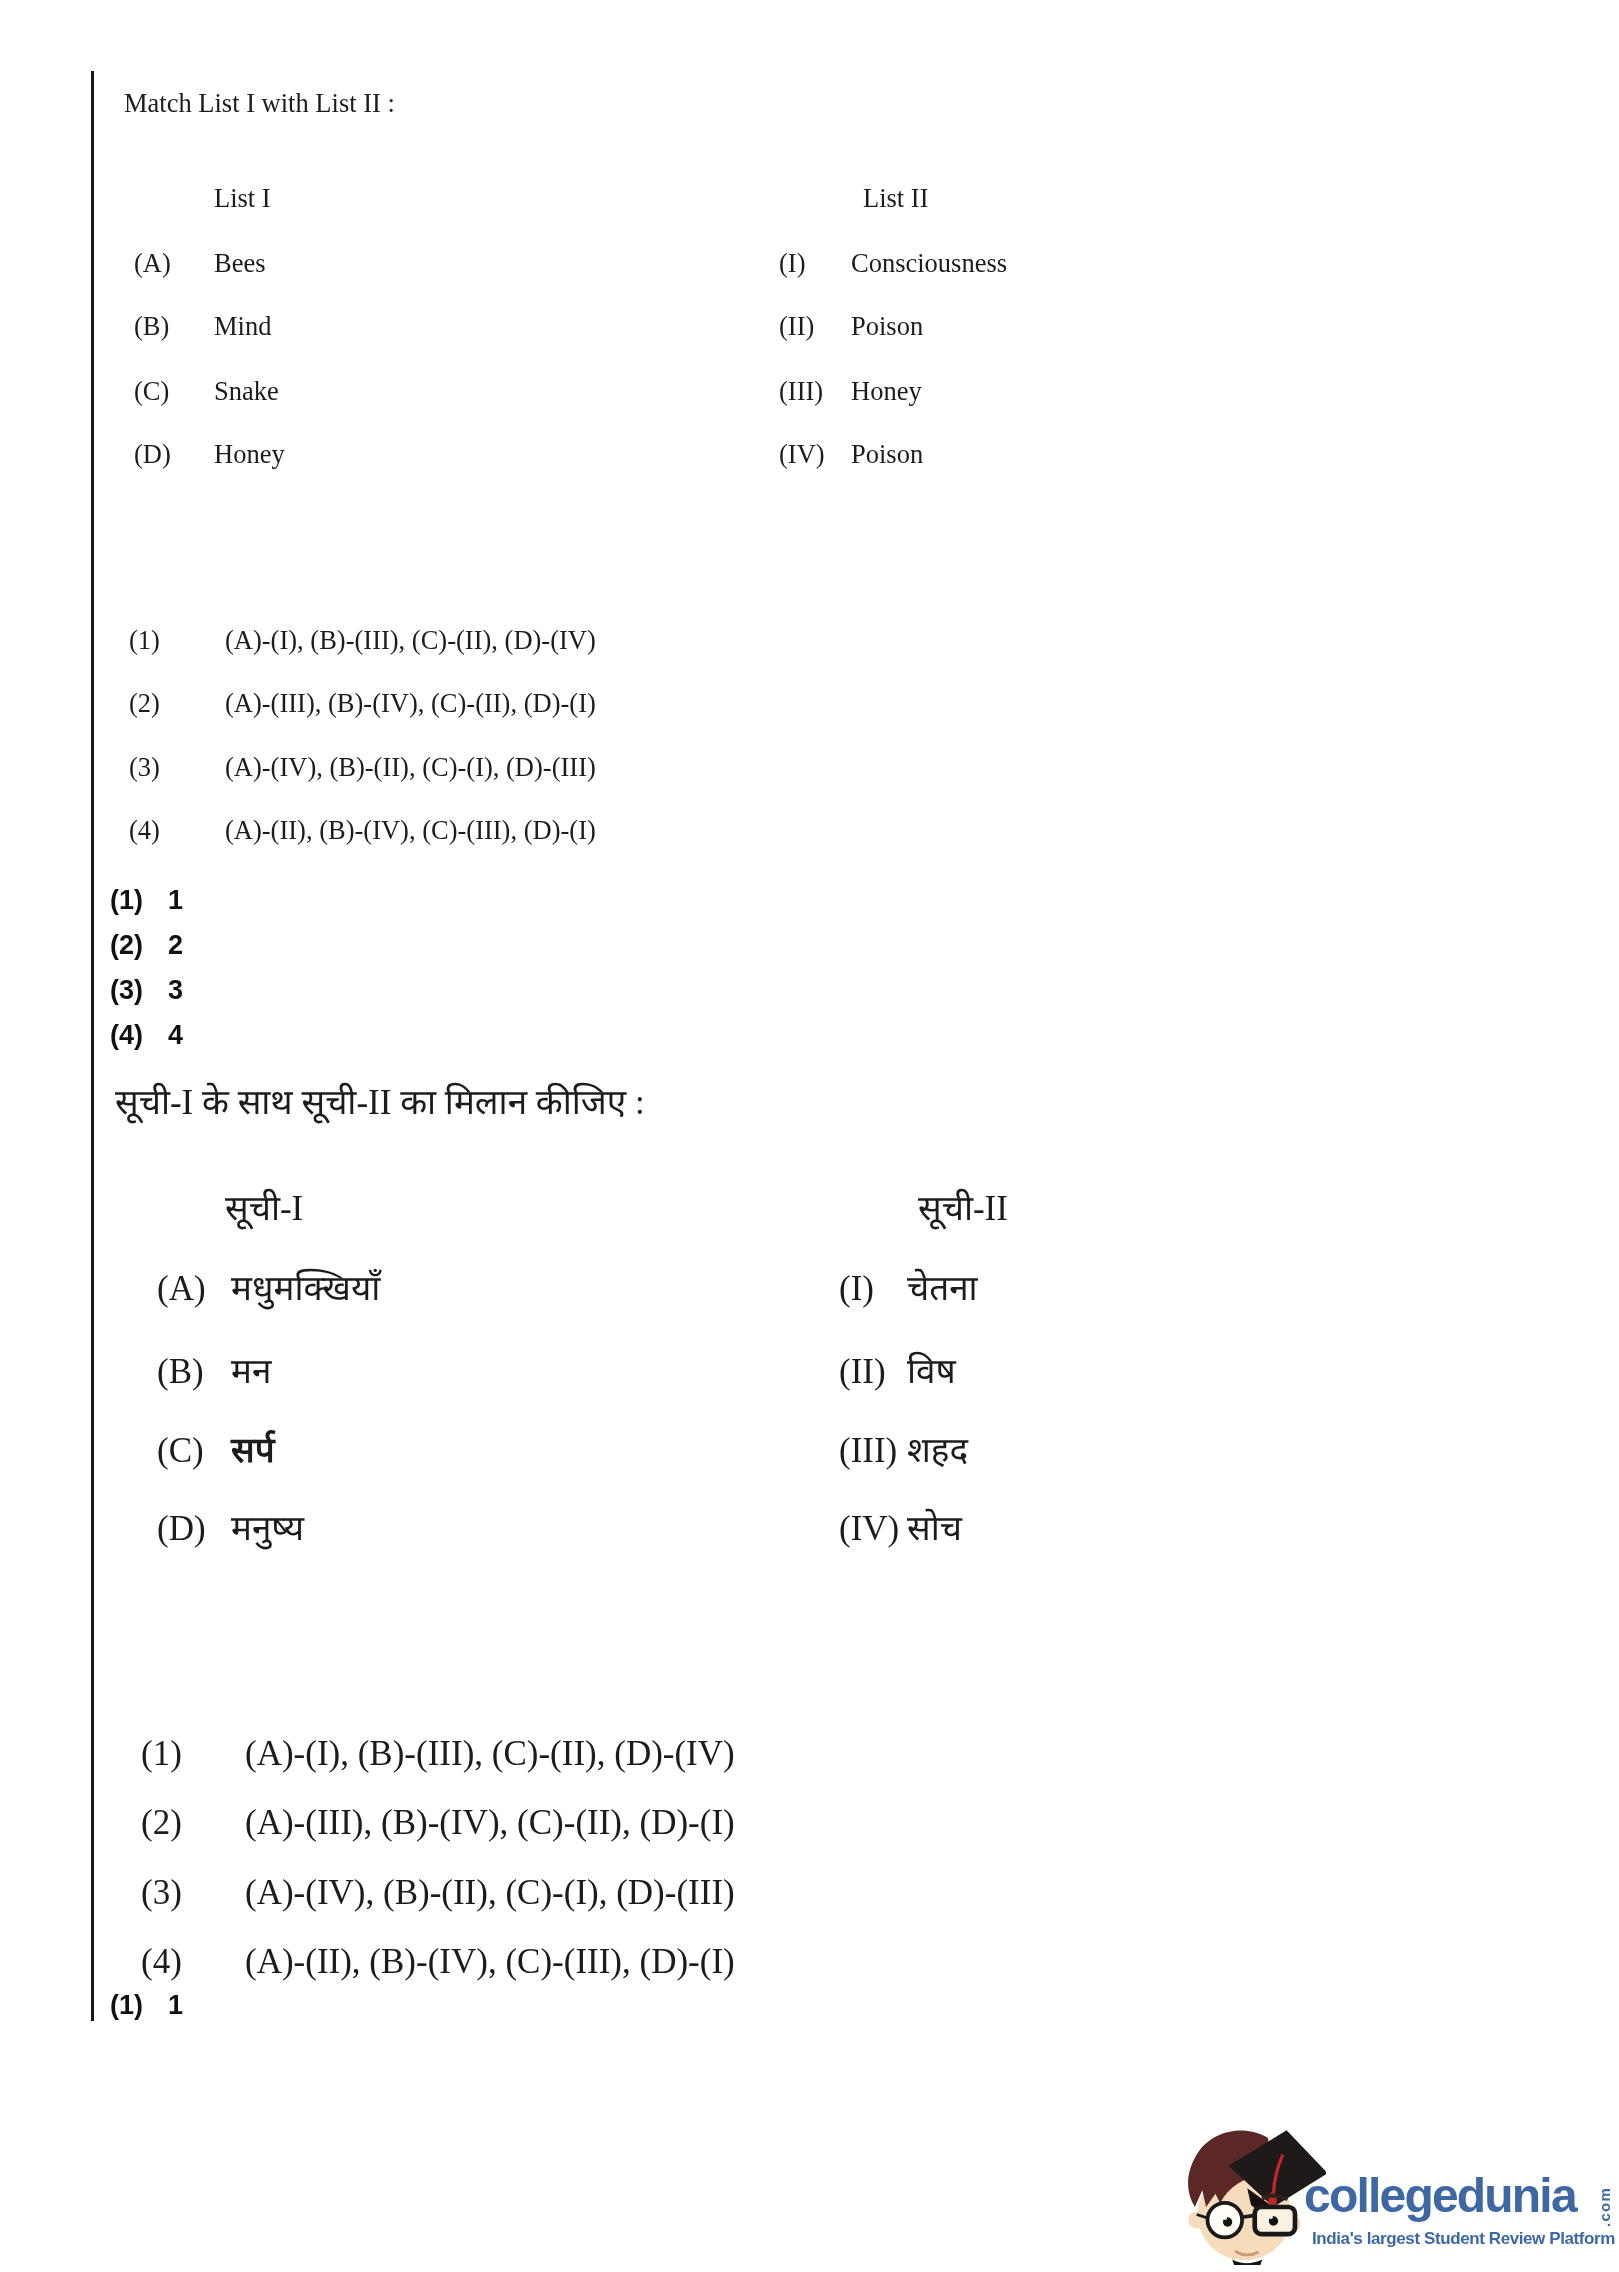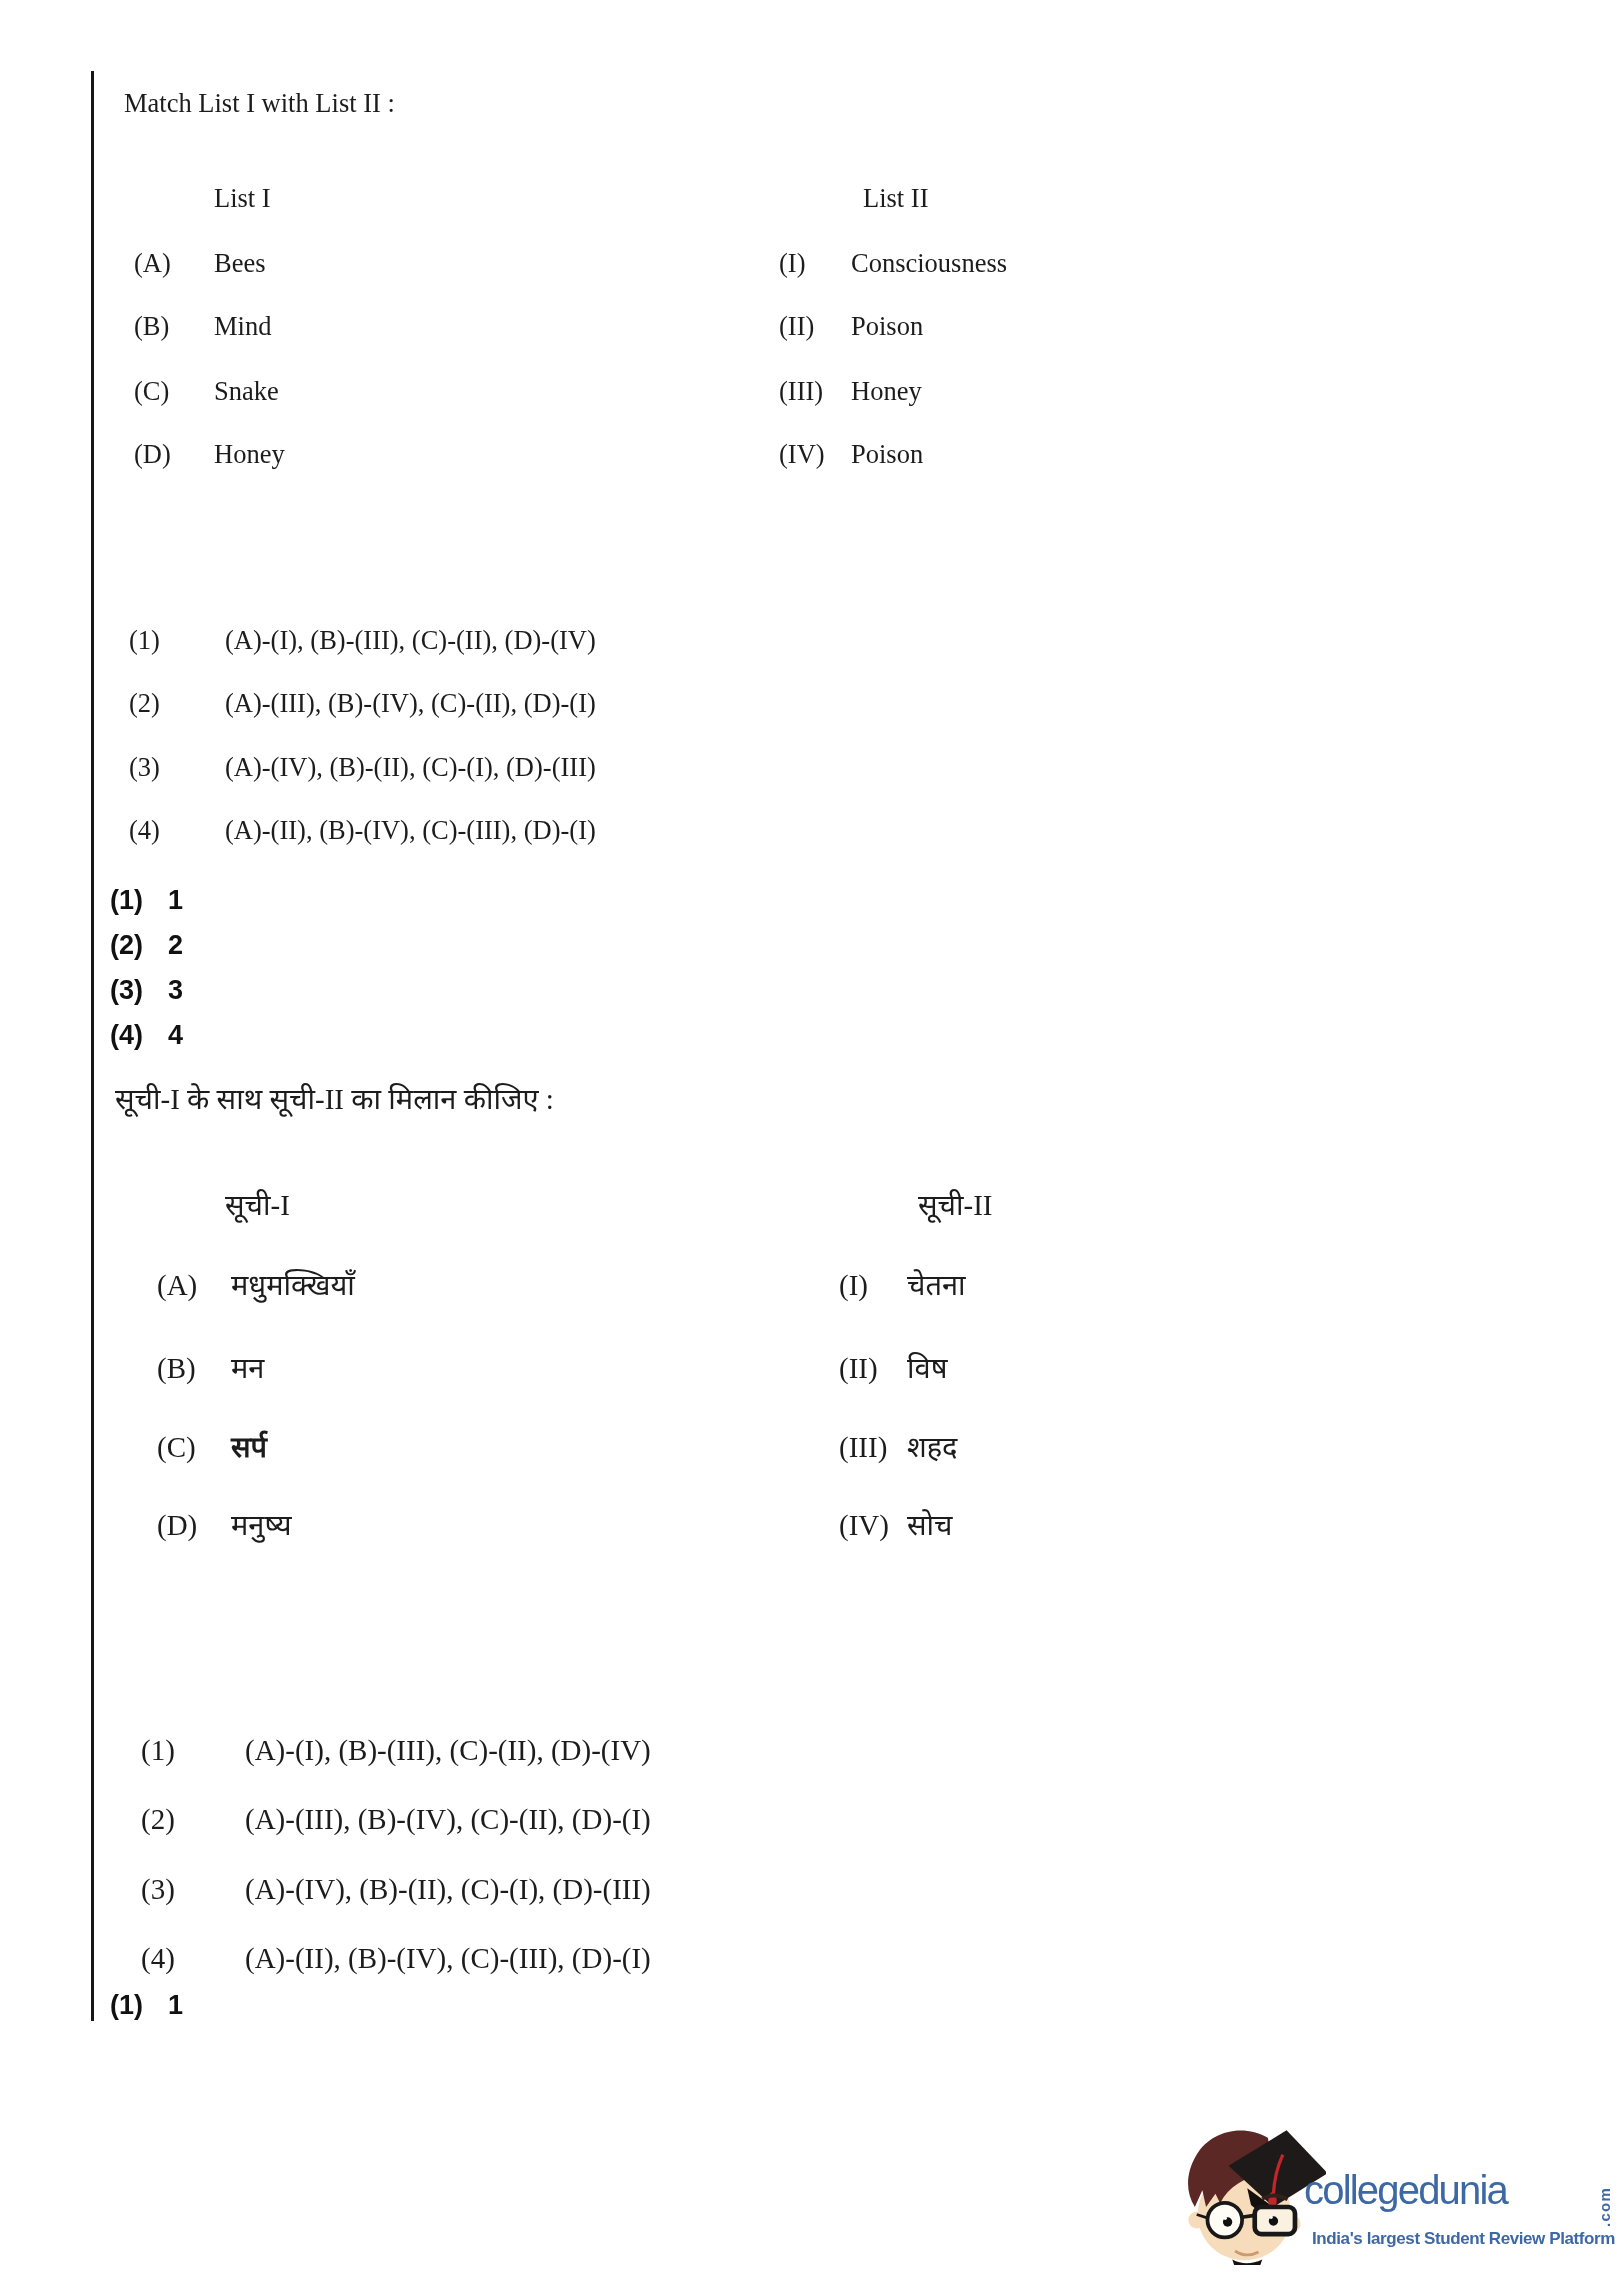--- a/index.html
+++ b/index.html
@@ -2,28 +2,28 @@
 <html style="font-size:14px"><head>
 <meta charset="utf-8">
 <style>
   html,body { margin:0; padding:0; background:#ffffff; }
   .page {
     position:relative; width:1620px; height:2273px; background:#ffffff;
     overflow:hidden; font-family:"Liberation Serif", serif;
   }
   .t { position:absolute; white-space:pre; color:#1c1c1c; line-height:1.15; }
   .serif  { font-family:"Liberation Serif","DejaVu Serif",serif; font-size:26.5px; }
-  .hindi  { font-family:"Liberation Serif","DejaVu Serif",serif; font-size:29px; }
+  .hindi  { font-family:"Liberation Serif","DejaVu Serif",serif; font-size:35px; }
   .boldkey{ font-family:"Liberation Sans","DejaVu Sans",sans-serif; font-size:27px; font-weight:700; color:#111; }
   .vline  { position:absolute; left:91px; top:71px; width:2.6px; height:1950px; background:#161616; }
   .u { text-decoration:underline; text-decoration-thickness:2.6px; text-underline-offset:12.4px; }
   .brand {
     position:absolute; left:1304px; top:2168px; white-space:nowrap;
     font-family:"Liberation Sans","DejaVu Sans",sans-serif;
-    font-size:40px; font-weight:400; letter-spacing:-1.8px; color:#3d68a4;
+    font-size:48px; font-weight:700; letter-spacing:-1.8px; color:#3d68a4;
   }
   .tld {
     position:absolute; left:1596px; top:2227px; white-space:nowrap;
     transform:rotate(-90deg); transform-origin:0 0;
     font-family:"Liberation Sans","DejaVu Sans",sans-serif;
     font-size:15px; font-weight:700; letter-spacing:1.3px; color:#3d68a4;
   }
   .tagline {
     position:absolute; left:1312px; top:2229px; white-space:nowrap;
     font-family:"Liberation Sans","DejaVu Sans",sans-serif;

